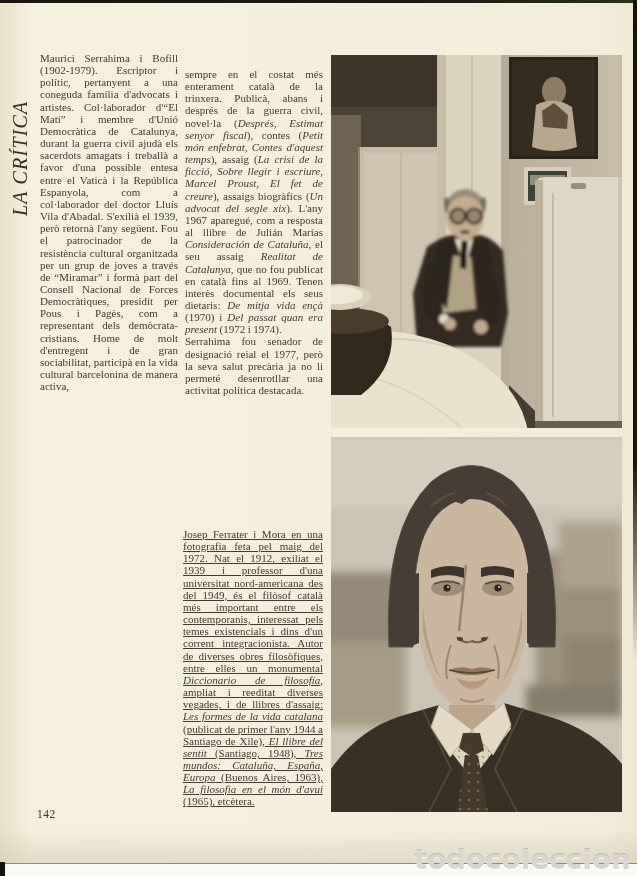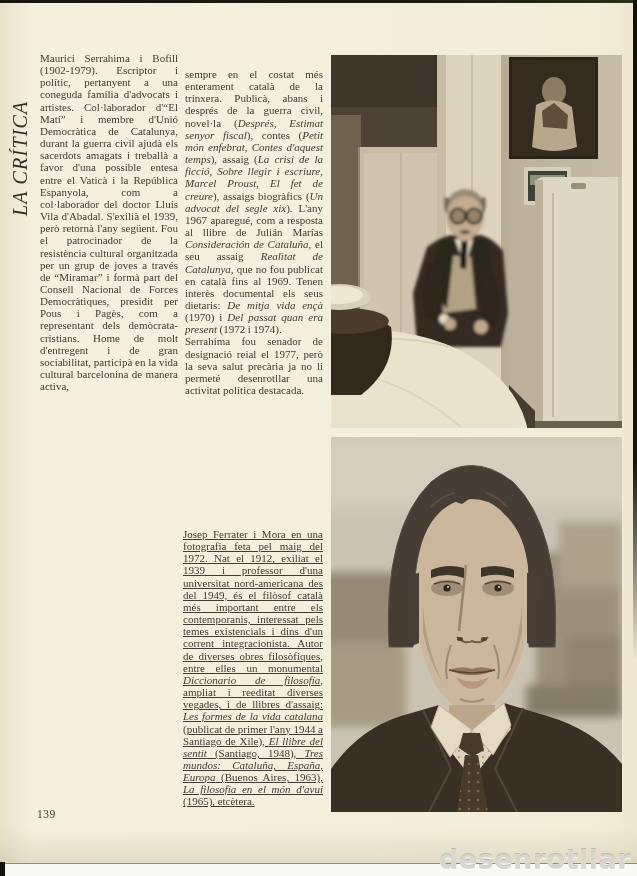--- a/index.html
+++ b/index.html
@@ -231,23 +231,23 @@
       <path d="M173,266 L141,293 L162,318 L180,288 Z" fill="#e4dac6" stroke="#b7aa90" stroke-width="1"></path>
 
       <path d="M132,296 L149,296 L153,313 L141,320 L128,311 Z" fill="#3c2e20"></path>
       <path d="M134,318 L147,318 L157,375 L126,375 Z" fill="#3c2e20"></path>
       <path d="M134,318 L147,318 L157,375 L126,375 Z" fill="url(#tiedots)"></path>
 
       <rect width="291" height="375" fill="rgba(238,226,200,0.07)"></rect>
     </svg>
   </div>
 
-  <div class="page-number">139</div>
+  <div class="page-number">142</div>
 
   <div class="bottom-strip"></div>
   <div class="corner-mark"></div>
 
-  <div class="watermark">desenrotllar</div>
+  <div class="watermark">todocoleccion</div>
 
   <div class="top-edge"></div>
   <div class="right-edge"></div>
 
 </div>
 
 </body></html>

